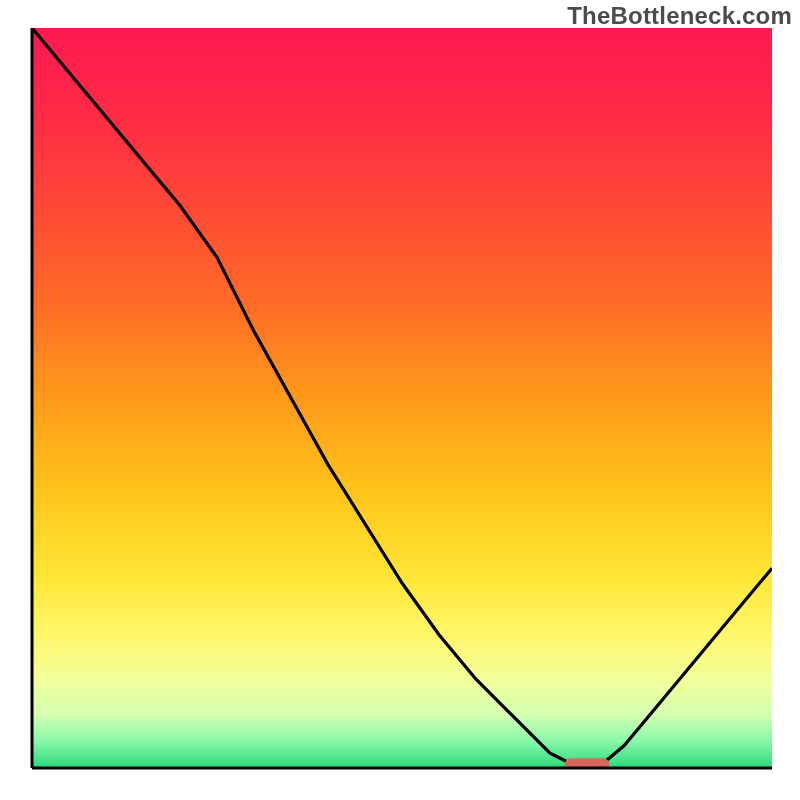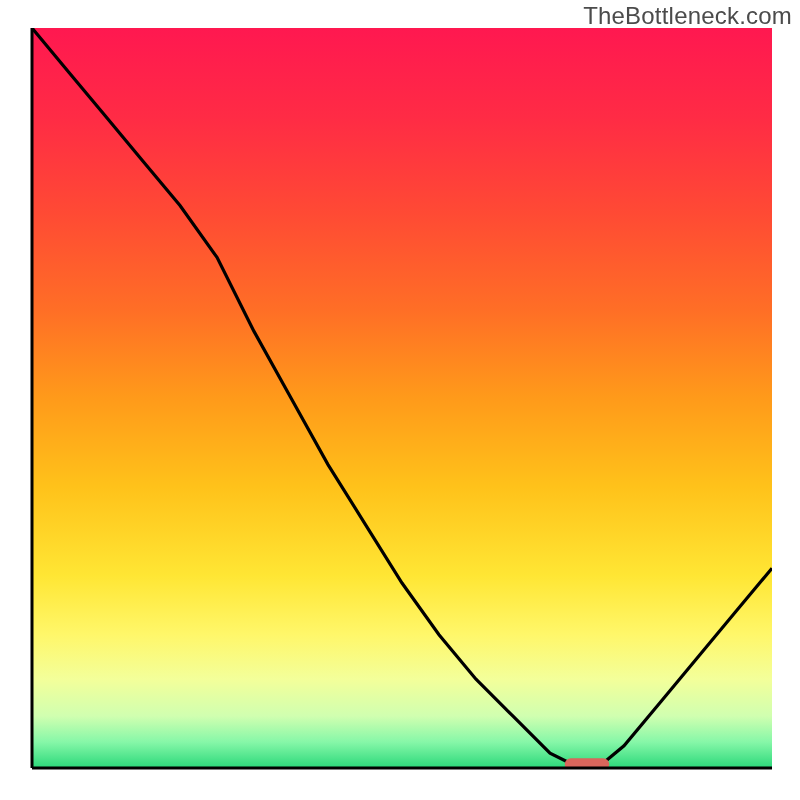--- a/index.html
+++ b/index.html
@@ -13,21 +13,21 @@
   .stage {
     position: relative;
     width: 800px;
     height: 800px;
   }
   .watermark {
     position: absolute;
     top: 2px;
     right: 8px;
     font-size: 24px;
-    font-weight: normal;
+    font-weight: bold;
     color: #4b4b4b;
     letter-spacing: 0.2px;
   }
   svg.plot {
     position: absolute;
     inset: 0;
   }
 </style>
 </head>
 <body>

